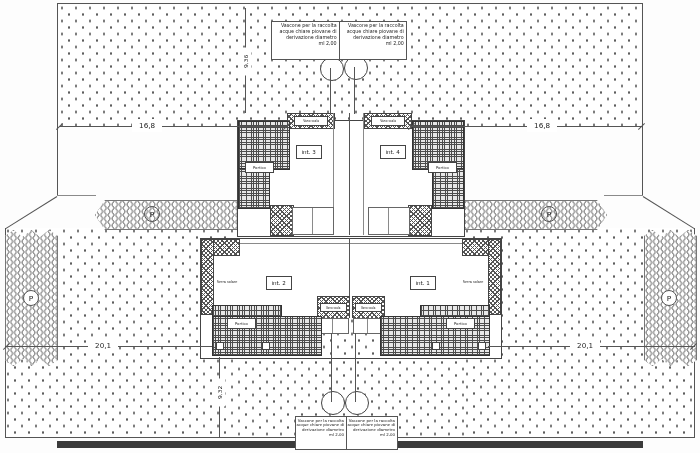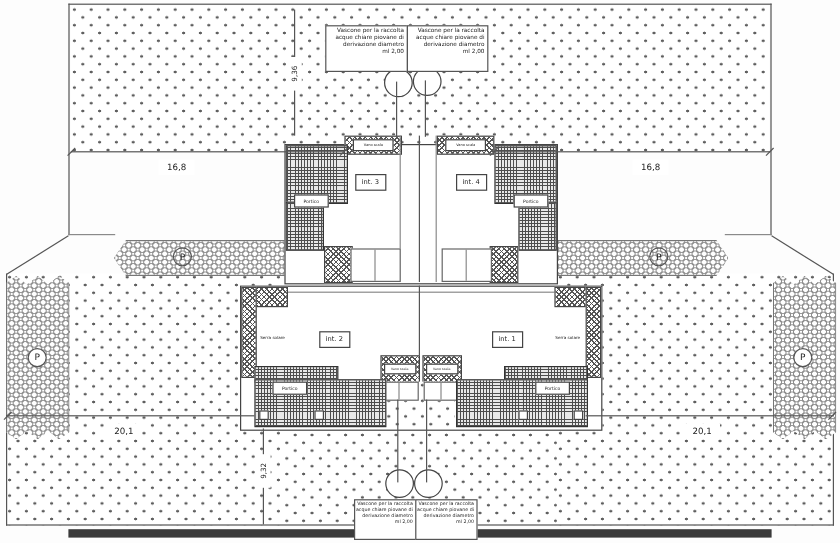--- a/index.html
+++ b/index.html
@@ -31,21 +31,21 @@
     border:1px solid #444;}
   .box-lbl{background:#fff;border:1px solid #444;display:flex;align-items:center;justify-content:center;overflow:visible;}
   .plain-lbl{display:flex;align-items:center;justify-content:center;overflow:visible;}
   .t{white-space:nowrap;transform-origin:center center;display:inline-block;}
   .outline{border:1px solid #444;background:#fff;}
   .circle{border:1px solid #444;border-radius:50%;background:#fff;}
   .pmark{border:1px solid #555;border-radius:50%;background:transparent;display:flex;align-items:center;justify-content:center;}
   .note{background:#fff;border:1px solid #555;overflow:hidden;}
   .note .inner{position:absolute;top:1px;right:2px;text-align:right;font-size:9px;line-height:1.22;transform-origin:top right;}
   .tick{width:1px;height:9px;background:#555;transform:rotate(45deg);}
-  .dimlbl{background:#fff;display:flex;align-items:center;justify-content:center;margin-top:14px;}
+  .dimlbl{background:#fff;display:flex;align-items:center;justify-content:center;}
   .rot{transform:rotate(-90deg);transform-origin:center center;background:#fff;display:flex;align-items:center;justify-content:center;}
 </style>
 </head>
 <body>
 
 <div id="stage">
 
   <div class="abs dots" style="left:59px;top:5px;width:582px;height:122px;"></div>
   <div class="abs dots" style="left:5px;top:228px;width:231px;height:210px;"></div>
   <div class="abs dots" style="left:464px;top:228px;width:231px;height:210px;"></div>

